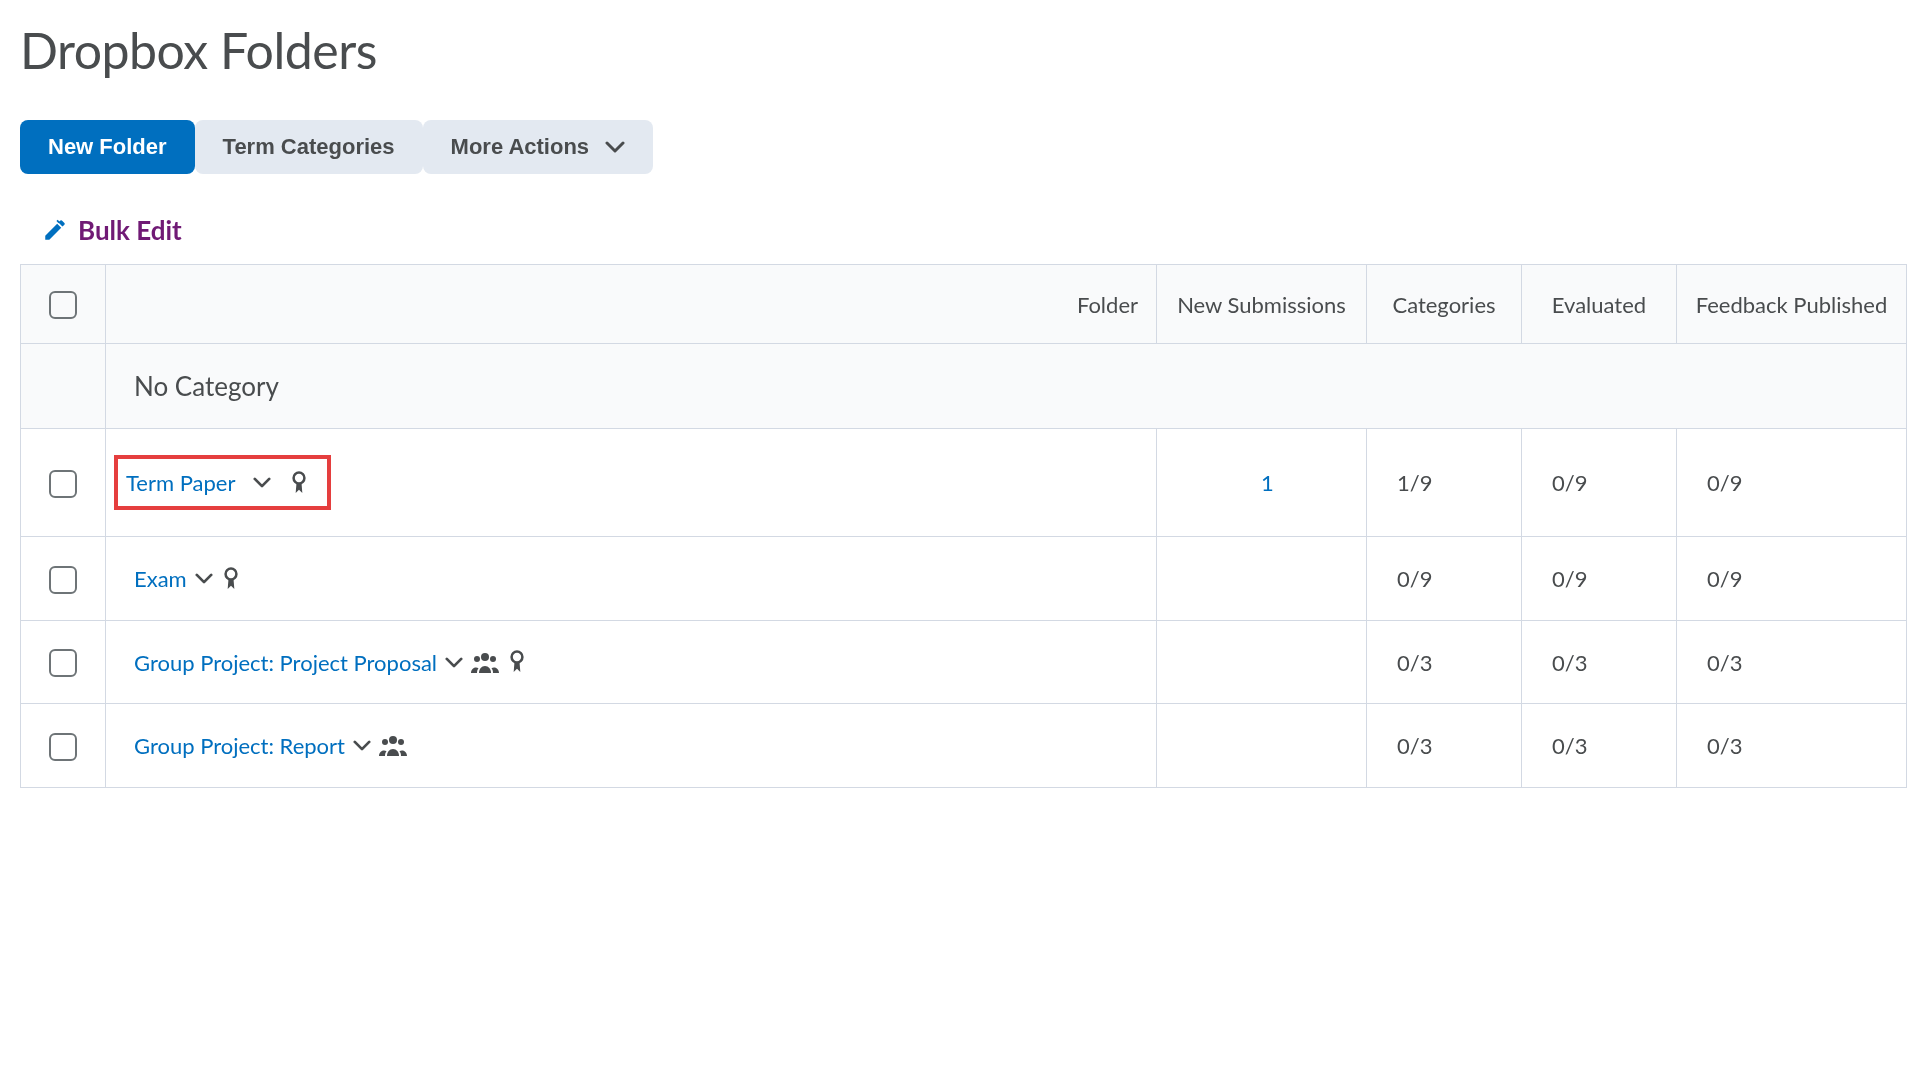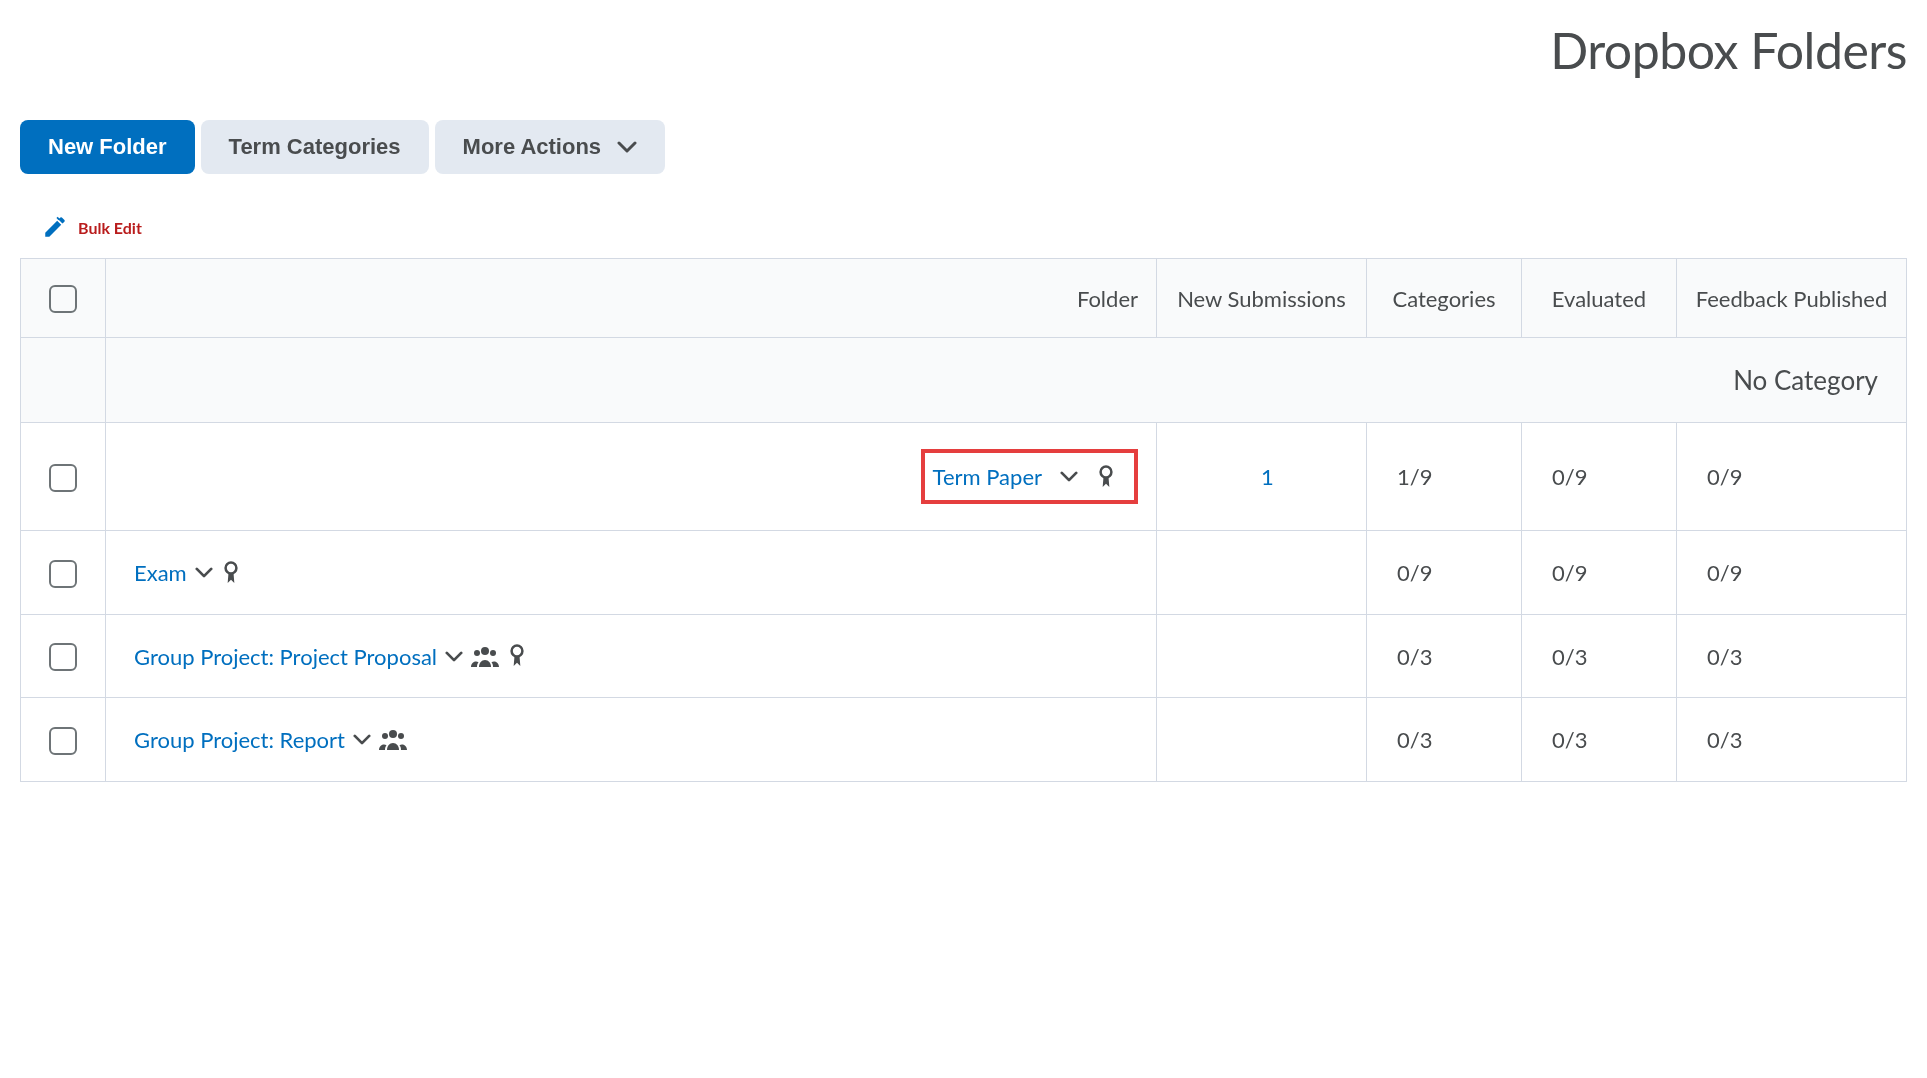--- a/index.html
+++ b/index.html
@@ -9,25 +9,24 @@
       font-family: -apple-system, BlinkMacSystemFont, "Segoe UI", "Lato", sans-serif;
       background: #ffffff;
       color: #494c4e;
     }
     .page-title {
       font-size: 50px;
       font-weight: 400;
       color: #494c4e;
       margin: 0 0 40px 0;
       letter-spacing: -0.5px;
-      text-align: right;
     }
     .action-bar {
       display: flex;
-      gap: 6px;
+      gap: 0;
       margin-bottom: 40px;
     }
     .btn {
       border: none;
       font-size: 22px;
       padding: 14px 28px;
       border-radius: 8px;
       cursor: pointer;
       font-weight: 700;
       display: inline-flex;
@@ -37,23 +36,23 @@
     .btn-primary { background: #006fbf; color: #fff; }
     .btn-secondary { background: #e3e9f1; color: #494c4e; font-weight: 600; }
     .btn-secondary .chev { margin-left: 6px; }
     .bulk-edit-row {
       display: flex;
       align-items: center;
       gap: 10px;
       margin: 0 0 18px 22px;
     }
     .bulk-edit-link {
-      color: #b91c1c;
+      color: #701a75;
       font-weight: 700;
-      font-size: 16px;
+      font-size: 26px;
       cursor: pointer;
       text-align: right;
     }
     .table {
       width: 100%;
       border: 1px solid #d3d9e3;
       border-collapse: collapse;
       table-layout: fixed;
     }
     .table th, .table td {
@@ -61,21 +60,21 @@
       font-size: 22px;
     }
     .table thead th {
       background: #f9fafb;
       font-weight: 400;
       color: #494c4e;
       padding: 24px 18px;
       text-align: center;
     }
     .table thead th.folder-col { text-align: right; }
-    .table tbody td { padding: 26px 18px; text-align: right; }
+    .table tbody td { padding: 26px 18px; text-align: left; }
     .table tbody td.center { text-align: left; padding-left: 30px; }
     .col-check { width: 85px; text-align: center; }
     .col-folder { }
     .col-num { width: 190px; }
     .col-num-last { width: 230px; }
     .category-row td {
       background: #f9fafb;
       font-weight: 400;
       color: #494c4e;
       padding: 26px 28px !important;

